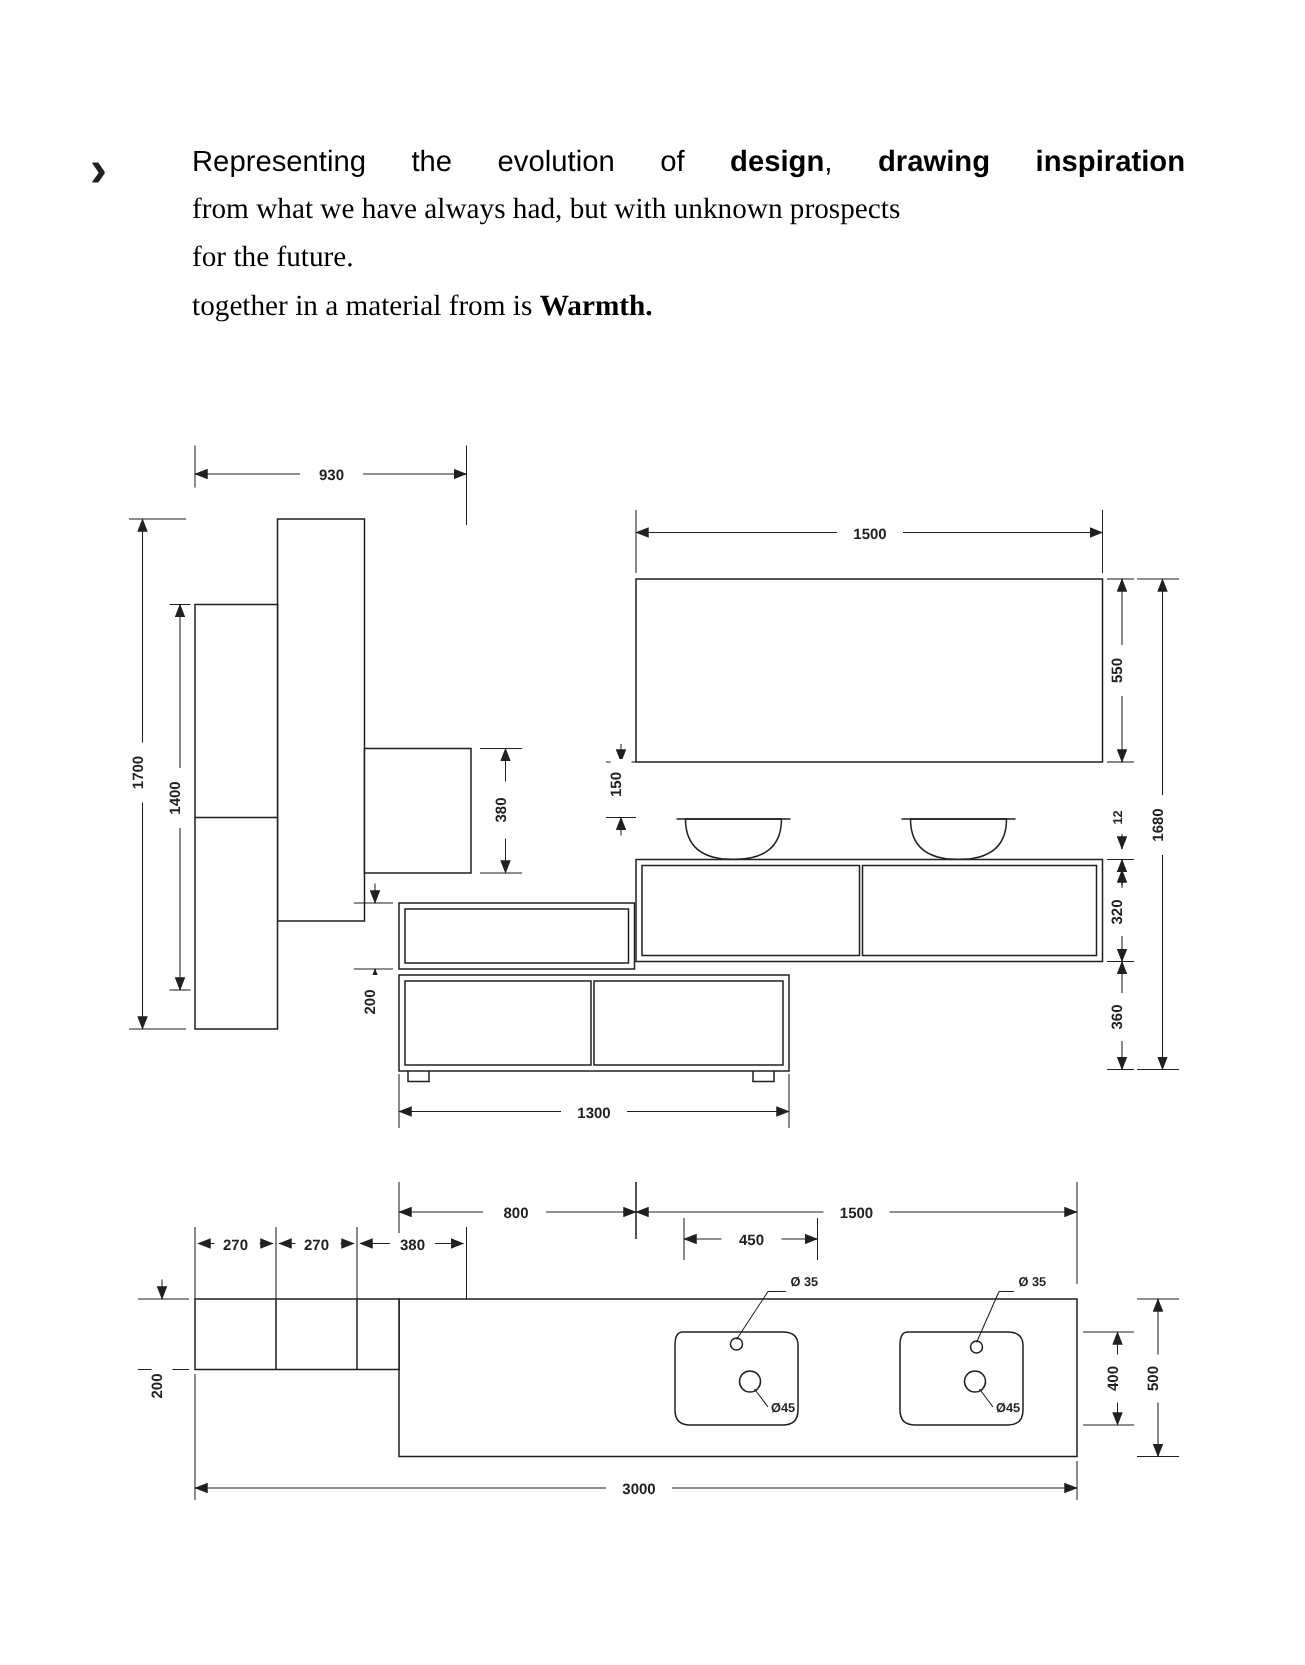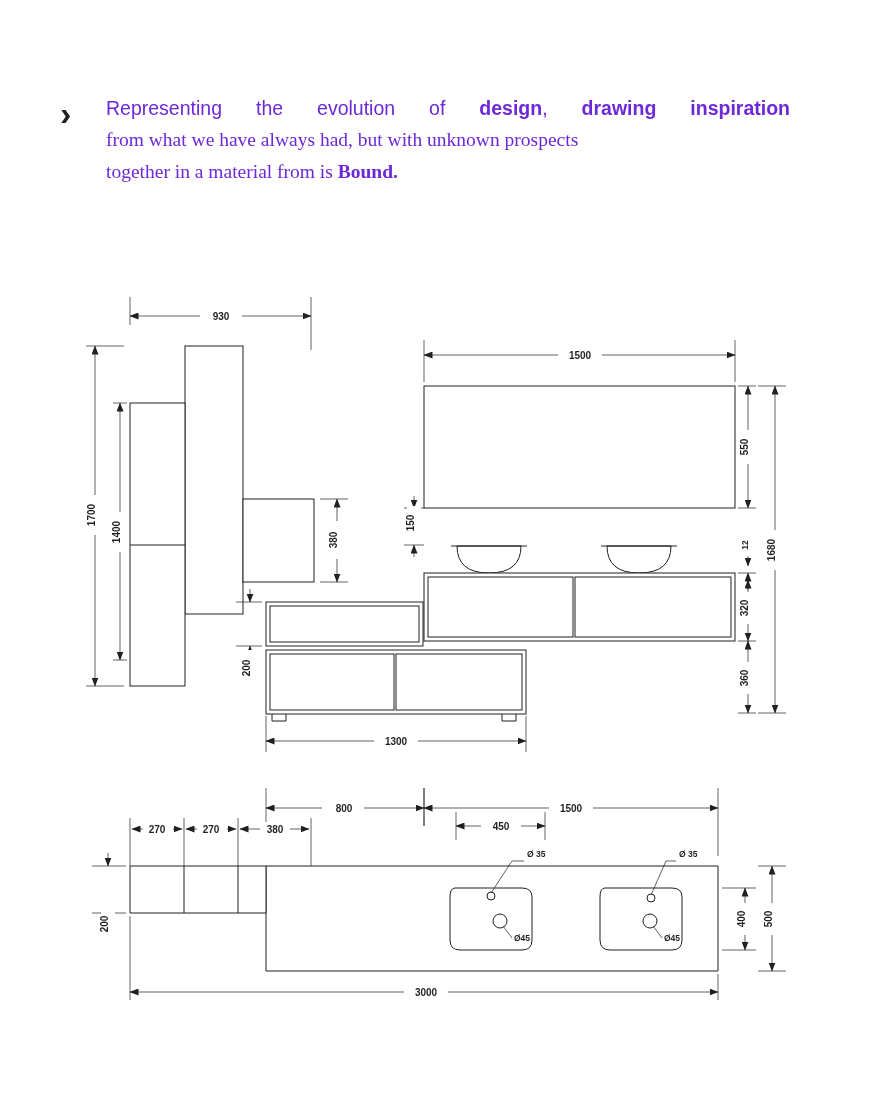--- a/index.html
+++ b/index.html
@@ -32,24 +32,24 @@
     position: absolute;
     left: 0px;
     top: 4px;
     font-size: 34px;
     font-weight: bold;
     line-height: 1;
     color: #231f20;
     font-family: "Liberation Sans", sans-serif;
   }
   .intro .para {
-    margin-left: 46px;
+    margin-left: 68px;
     font-size: 19.5px;
     line-height: 1.65;
-    color: #6d28d9;
+    color: #000000;
   }
   .intro .line1 {
     text-align: justify;
     text-align-last: justify;
     white-space: nowrap;
   }
   .intro .line2 {
     white-space: nowrap;
     font-family: Liberation Serif, serif;
   }
@@ -82,21 +82,22 @@
 </head>
 <body>
 
 <div id="page">
 
   <div class="intro">
     <div class="chev">›</div>
     <div class="para">
       <div class="line1"><span>Representing the evolution of </span><b>design</b><span>, </span><b>drawing inspiration</b></div>
       <div class="line2">from what we have always had, but with unknown prospects</div>
-      <div class="line2"><span>together in a material from is </span><b>Bound.</b></div>
+      <div class="line2">for the future.</div>
+      <div class="line2"><span>together in a material from is </span><b>Warmth.</b></div>
     </div>
   </div>
 
   <svg id="drawing" viewBox="0 0 870 1110">
     <defs>
       <marker id="ah" markerWidth="9" markerHeight="7" refX="8.5" refY="3.5" orient="auto" markerUnits="userSpaceOnUse">
         <path d="M0,0 L9,3.5 L0,7 z" fill="#231f20"></path>
       </marker>
       <marker id="ahb" markerWidth="9" markerHeight="7" refX="0.5" refY="3.5" orient="auto" markerUnits="userSpaceOnUse">
         <path d="M9,0 L0,3.5 L9,7 z" fill="#231f20"></path>

